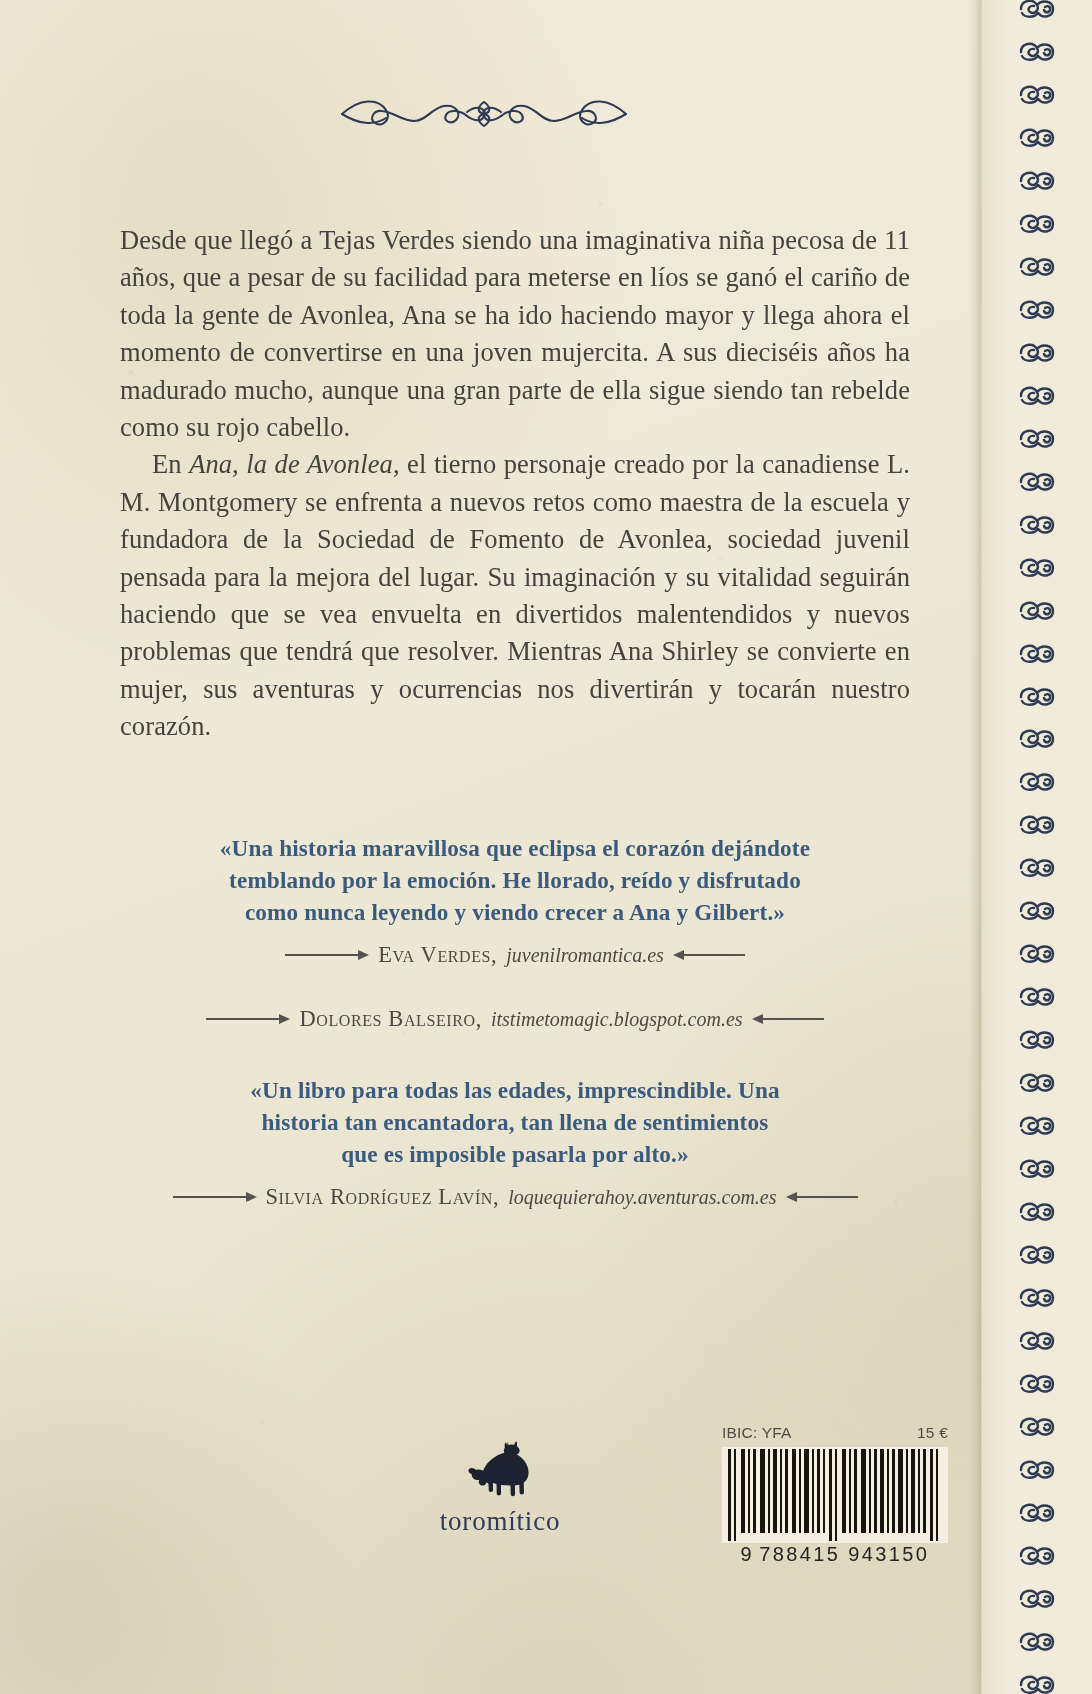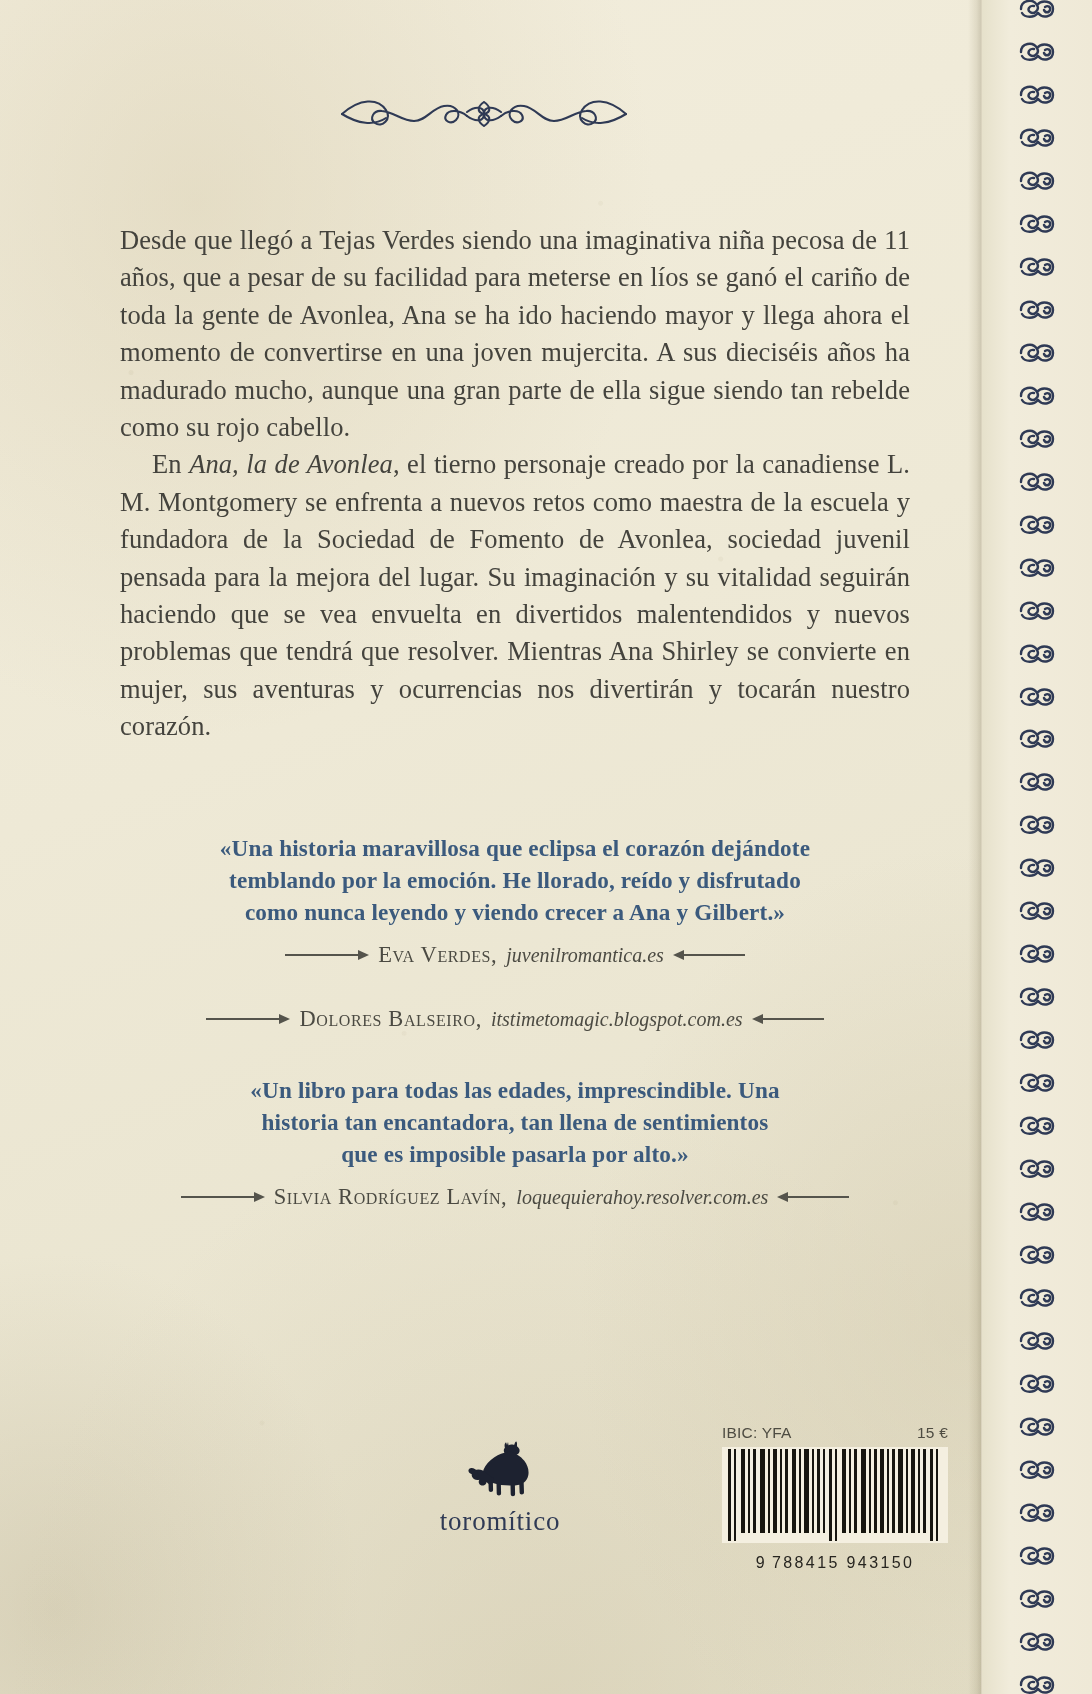--- a/index.html
+++ b/index.html
@@ -141,24 +141,24 @@
     font-size:15.5px;color:#4e4c42;
     margin-bottom:5px;
   }
   .bc-ibic{letter-spacing:.2px;}
   .bc-price{letter-spacing:.2px;}
   .bc-bars{
     width:226px;height:96px;background:#f4efe0;
     display:block;
   }
   .bc-num{
-    margin-top:11px;
+    margin-top:0;
     text-align:center;
     font-family:"Liberation Sans", sans-serif;
-    font-size:16px;letter-spacing:2.4px;color:#272520;
+    font-size:20px;letter-spacing:2.4px;color:#272520;
   }
   .bc-num .lead{margin-right:5px;}
 </style>
 </head>
 <body>
 
 <div class="page">
   <div class="grain"></div>
 
   <div class="content">
@@ -217,21 +217,21 @@
       <div class="quote-block q3">
         <div class="quote-text">
           <div>«Un libro para todas las edades, imprescindible. Una</div>
           <div>historia tan encantadora, tan llena de sentimientos</div>
           <div>que es imposible pasarla por alto.»</div>
         </div>
         <div class="attrib">
           <span class="rule left"></span>
             <span class="tri left"></span>
           <span class="name">Silvia Rodríguez Lavín,</span>
-          <span class="site">loquequierahoy.resolver.com.es</span>
+          <span class="site">loquequierahoy.aventuras.com.es</span>
           <span class="tri right"></span>
             <span class="rule right"></span>
         </div>
       </div>
 
     </div>
 
     <div class="publisher">
       <svg class="bull" width="92" height="62" viewBox="0 0 92 62" aria-hidden="true">
         <g fill="#1d2230">

